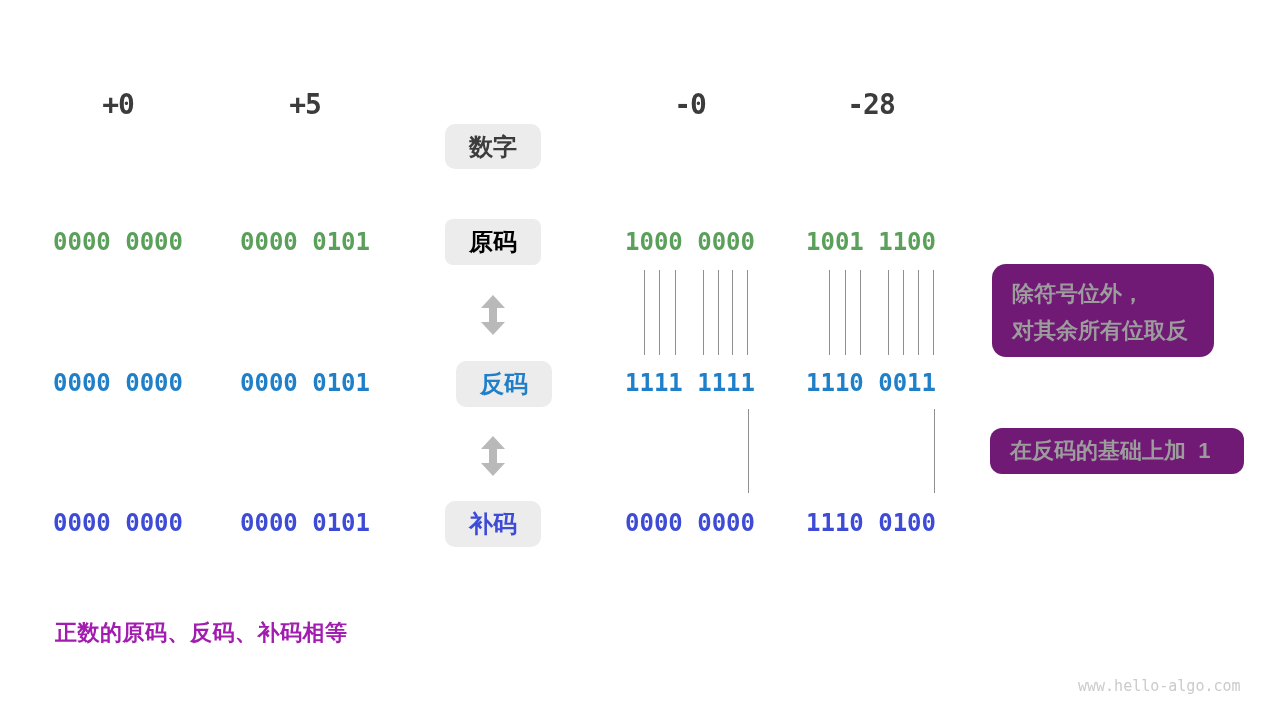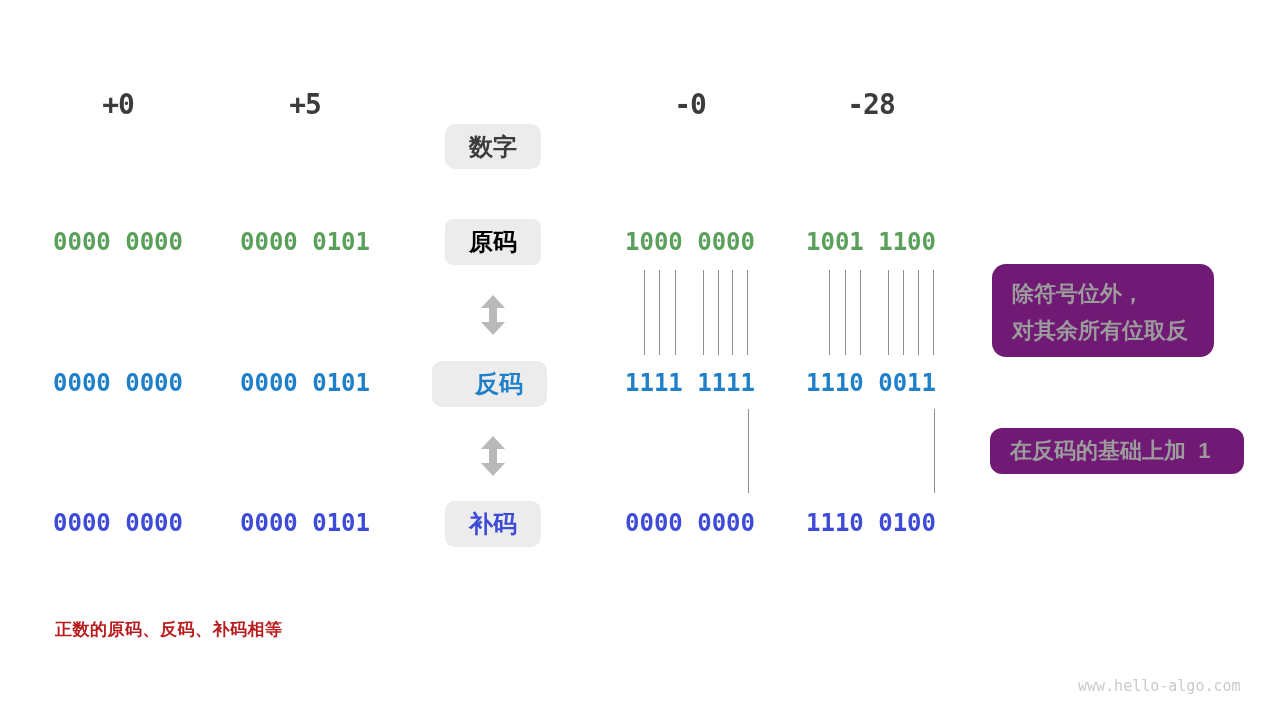--- a/index.html
+++ b/index.html
@@ -67,23 +67,23 @@
     color: #9c9c9c;
     font-weight: bold;
     font-size: 22px;
     box-sizing: border-box;
   }
   .note .line { white-space: pre; }
 
   
   .caption {
     position: absolute;
-    color: #b91c1c;
+    color: #a21caf;
     font-weight: bold;
-    font-size: 17px;
+    font-size: 22px;
     letter-spacing: 0.5px;
     white-space: pre;
   }
 
   .watermark {
     position: absolute;
     font-family: "DejaVu Sans Mono", monospace;
     font-size: 15px;
     color: #cbcbcb;
     white-space: pre;
@@ -127,21 +127,21 @@
   <div class="vline" style="left:903px; top:270px; height:85px;"></div>
   <div class="vline" style="left:918px; top:270px; height:85px;"></div>
   <div class="vline" style="left:933px; top:270px; height:85px;"></div>
 
   <svg class="arrow-icon" style="left:481px; top:295px;" width="24" height="40" viewBox="0 0 24 40">
     <polygon points="12,0 24,13 16,13 16,27 24,27 12,40 0,27 8,27 8,13 0,13" fill="#b9b9b9"></polygon>
   </svg>
 
   <div class="abs center-xy bin blue" style="left:118px; top:383px;">0000 0000</div>
   <div class="abs center-xy bin blue" style="left:305px; top:383px;">0000 0101</div>
-  <div class="abs chip blue" style="left:432px; top:361px;padding-left:19px;">
+  <div class="abs chip blue" style="left:456px; top:361px;">
     <span>反码</span>
   </div>
   <div class="abs center-xy bin blue" style="left:690px; top:383px;">1111 1111</div>
   <div class="abs center-xy bin blue" style="left:871px; top:383px;">1110 0011</div>
 
   <div class="vline" style="left:748px; top:409px; height:84px;"></div>
   <div class="vline" style="left:934px; top:409px; height:84px;"></div>
 
   <svg class="arrow-icon" style="left:481px; top:436px;" width="24" height="40" viewBox="0 0 24 40">
     <polygon points="12,0 24,13 16,13 16,27 24,27 12,40 0,27 8,27 8,13 0,13" fill="#b9b9b9"></polygon>

